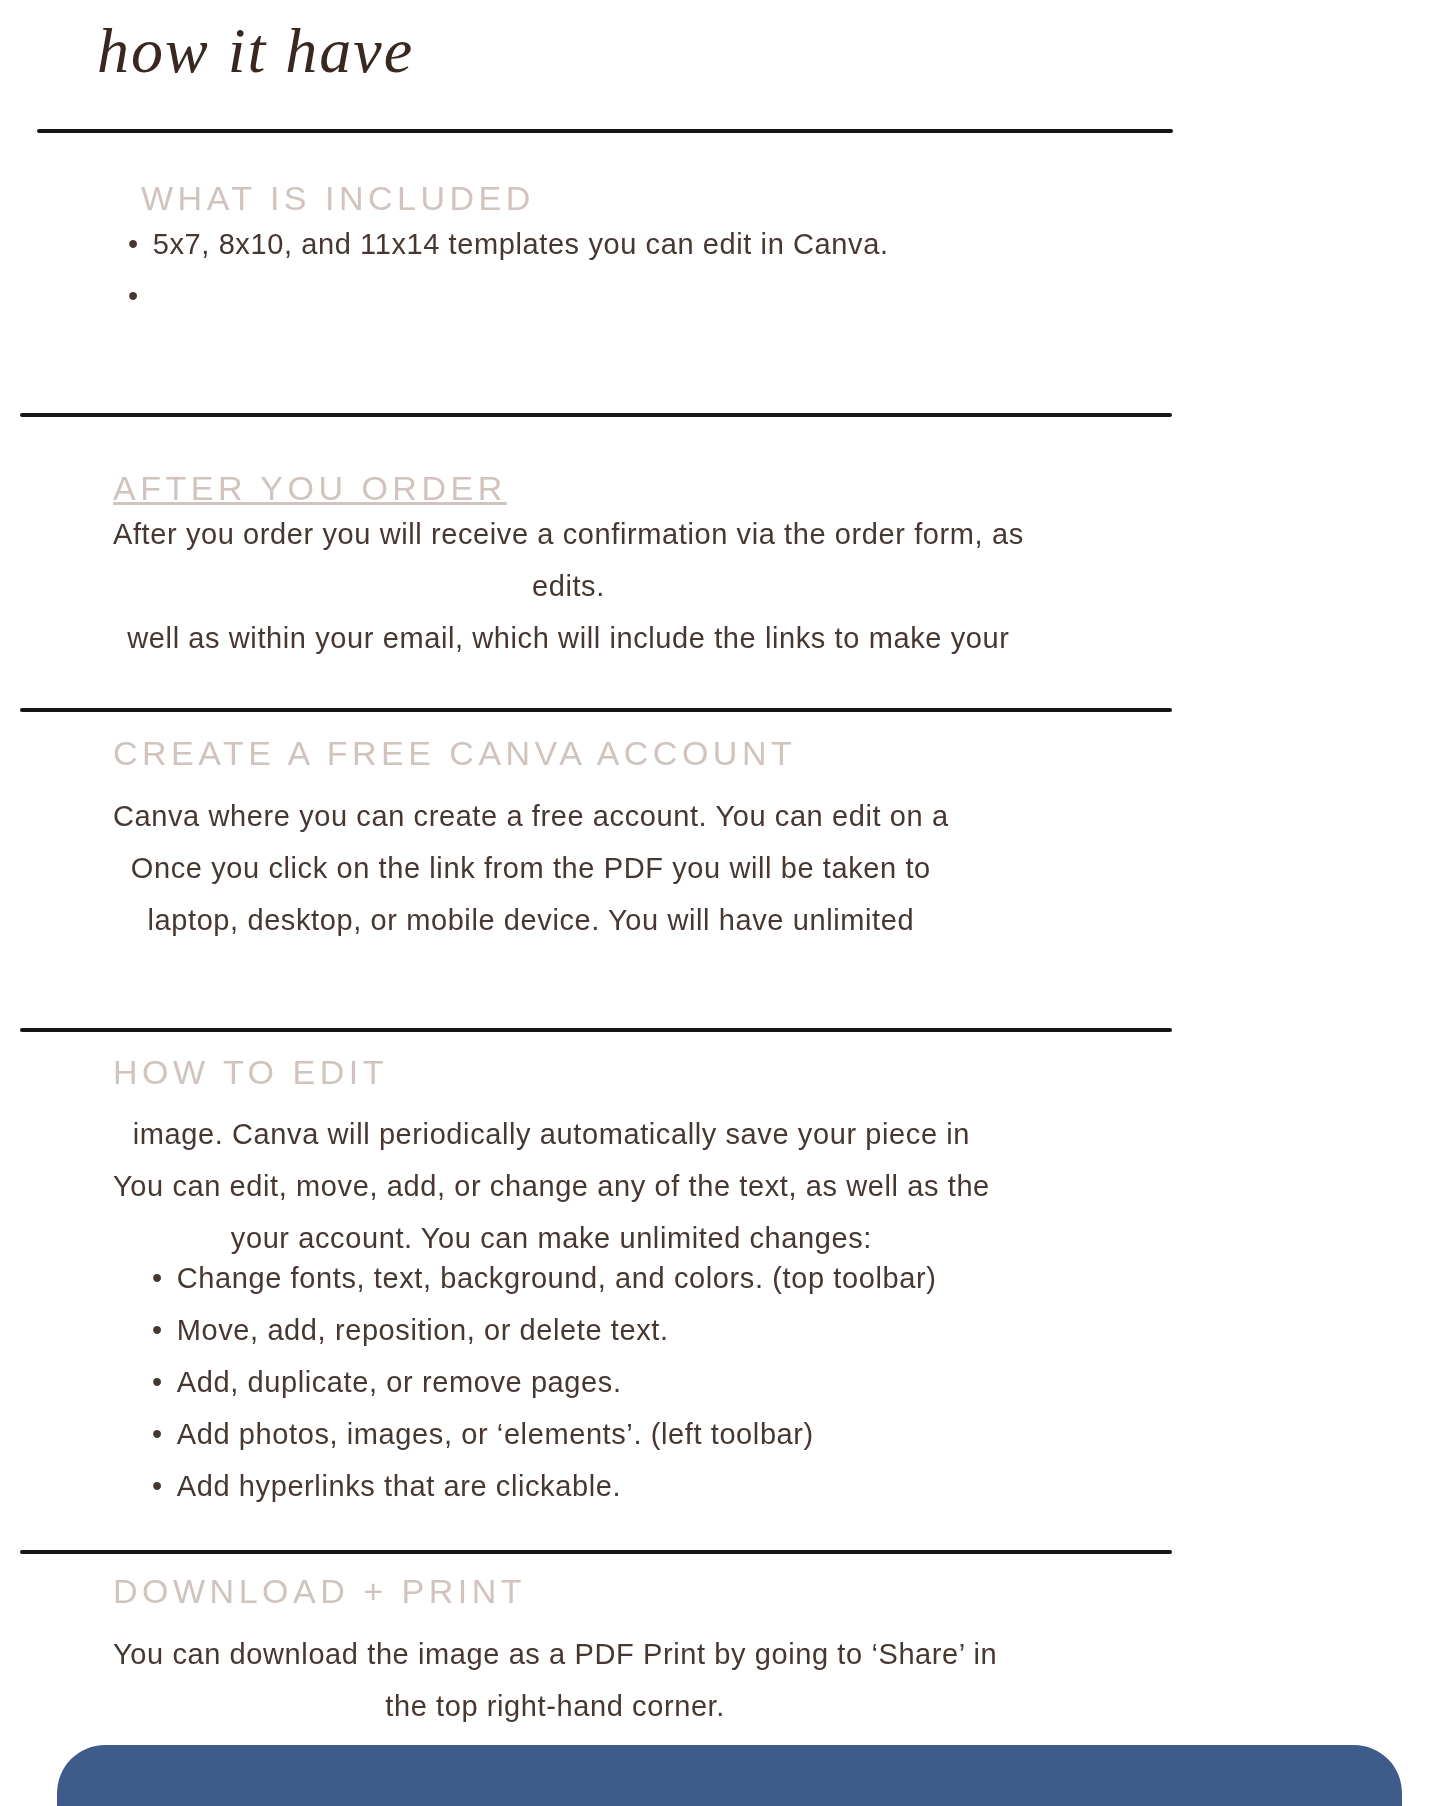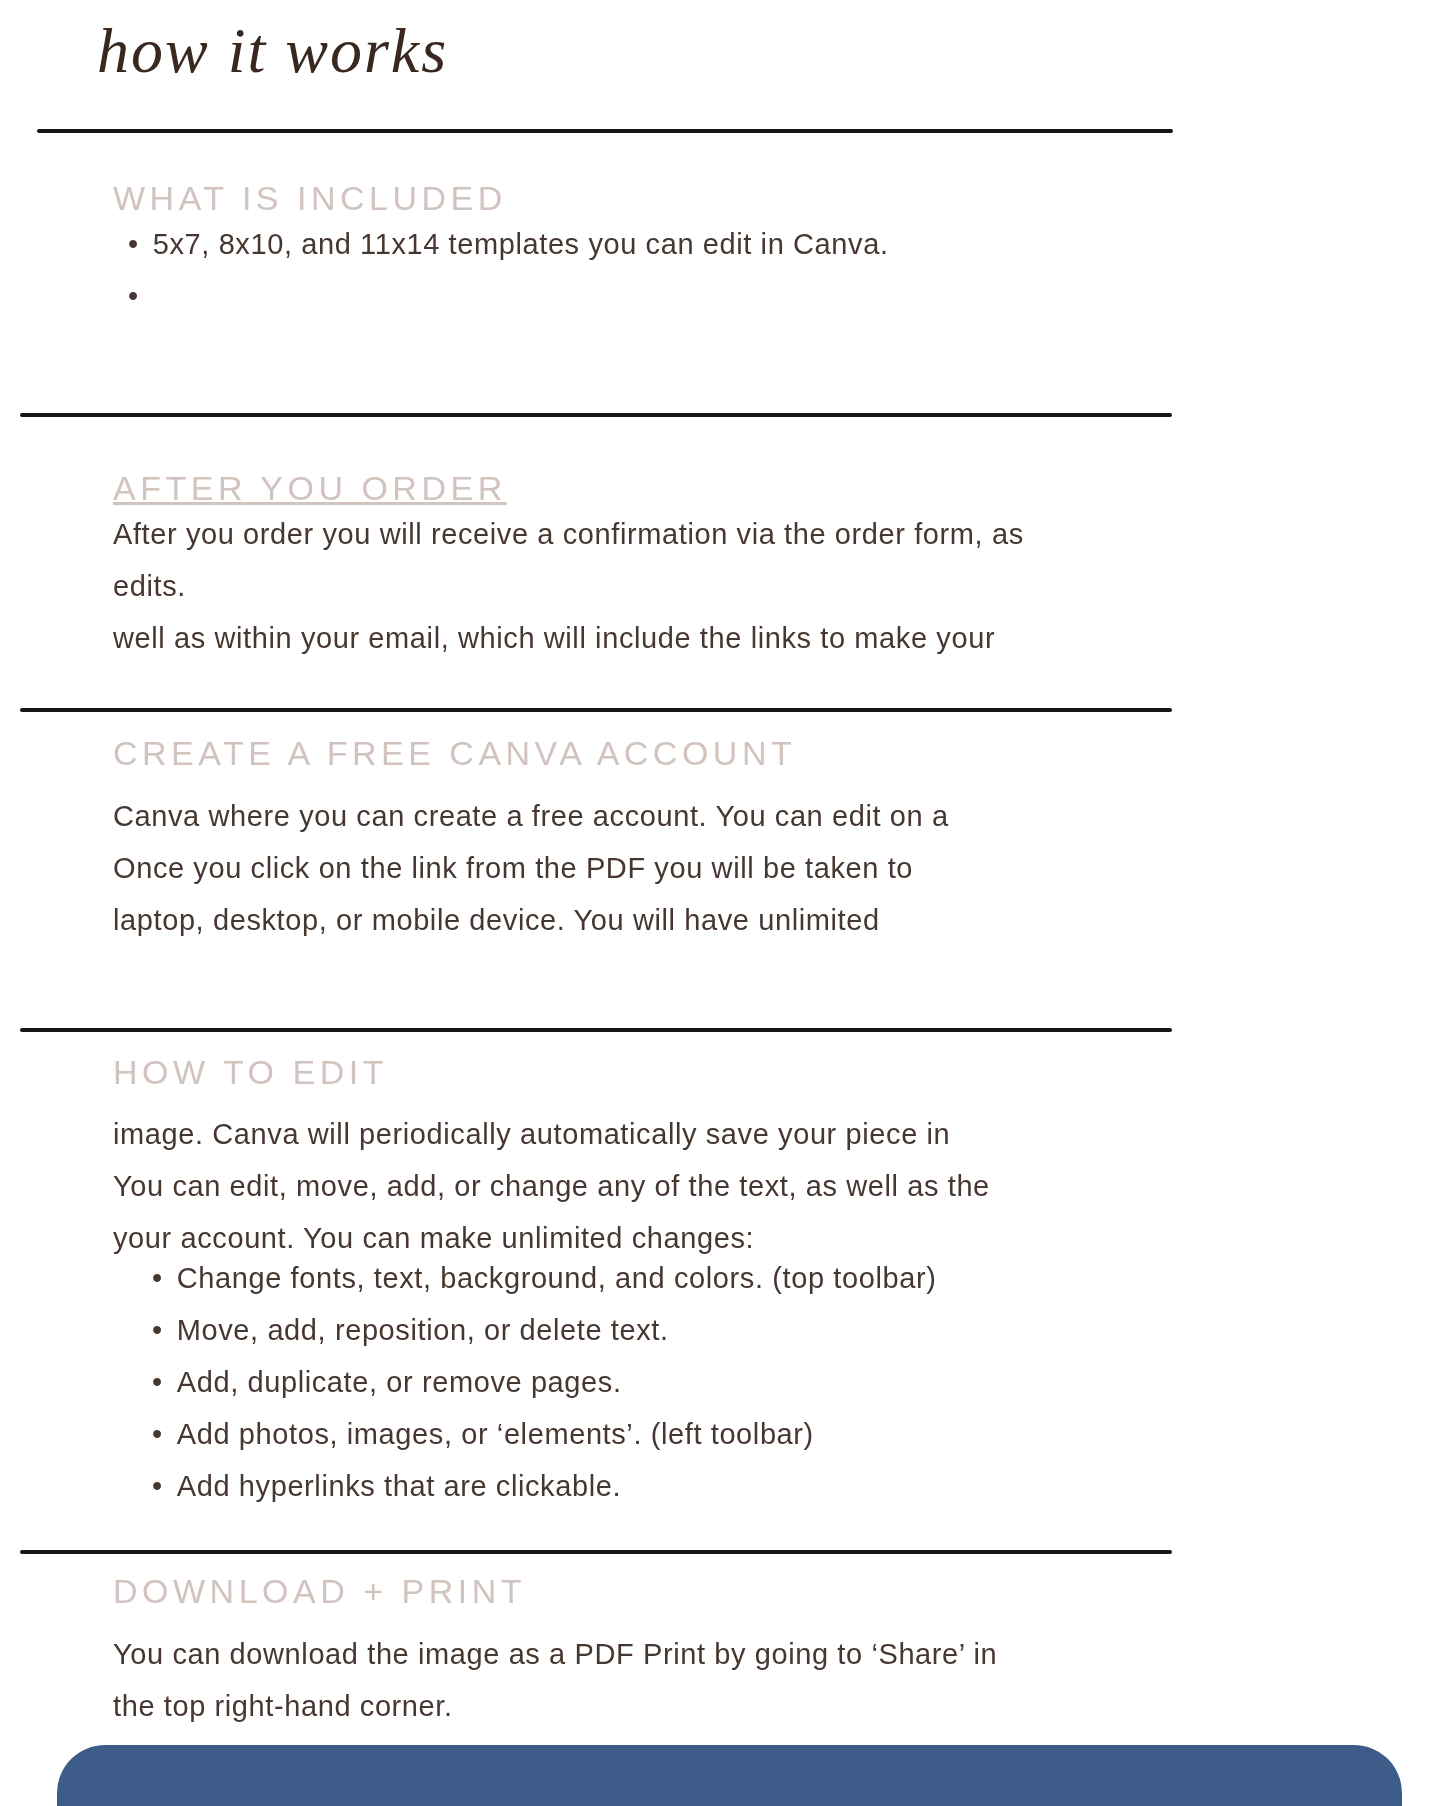--- a/index.html
+++ b/index.html
@@ -41,38 +41,38 @@
   .d5{left:20px; top:1550px; width:1152px;}
   .sec-heading{
     position:absolute;
     left:113px;
     font-size:34px;
     font-weight:400;
     letter-spacing:4.5px;
     color:var(--heading-color);
     white-space:nowrap;
   }
-  .h1{top:179px;}
+  .h1{top:179px;margin-left:28px;}
   .h2{top:469px;text-decoration:underline;}
   .h3{top:734px;}
   .h4{top:1053px;text-align:center;}
   .h5{top:1572px;}
   .para{
     position:absolute;
     left:113px;
     font-size:29px;
     line-height:52px;
     letter-spacing:0.6px;
     color:var(--body-color);
   }
   .p2{top:508px;}
   .p3{top:790px;}
   .p4{top:1108px;}
   .p5{top:1628px;}
-  .para .line{white-space:nowrap;}
+  .para .line{white-space:nowrap;text-align:center;}
   .bullets{position:absolute;}
   .b1{left:128px; top:228px;}
   .b4{left:152px; top:1262px;}
   .bullet-row{
     display:flex;
     align-items:baseline;
     height:52px;
     font-size:29px;
     letter-spacing:0.6px;
     color:var(--body-color);
@@ -89,21 +89,21 @@
     width:1345px; height:130px;
     background:var(--footer-color);
     border-radius:48px;
   }
 </style>
 </head>
 <body>
 
 <div class="page">
 
-  <div class="title">how it works</div>
+  <div class="title">how it have</div>
 
   <div class="divider d1"></div>
 
   <div class="sec-heading h1">WHAT IS INCLUDED</div>
   <div class="bullets b1">
     <div class="bullet-row">
       <span class="bullet-dot">•</span>
       <span>5x7, 8x10, and 11x14 templates you can edit in Canva.</span>
     </div>
     <div class="bullet-row">

